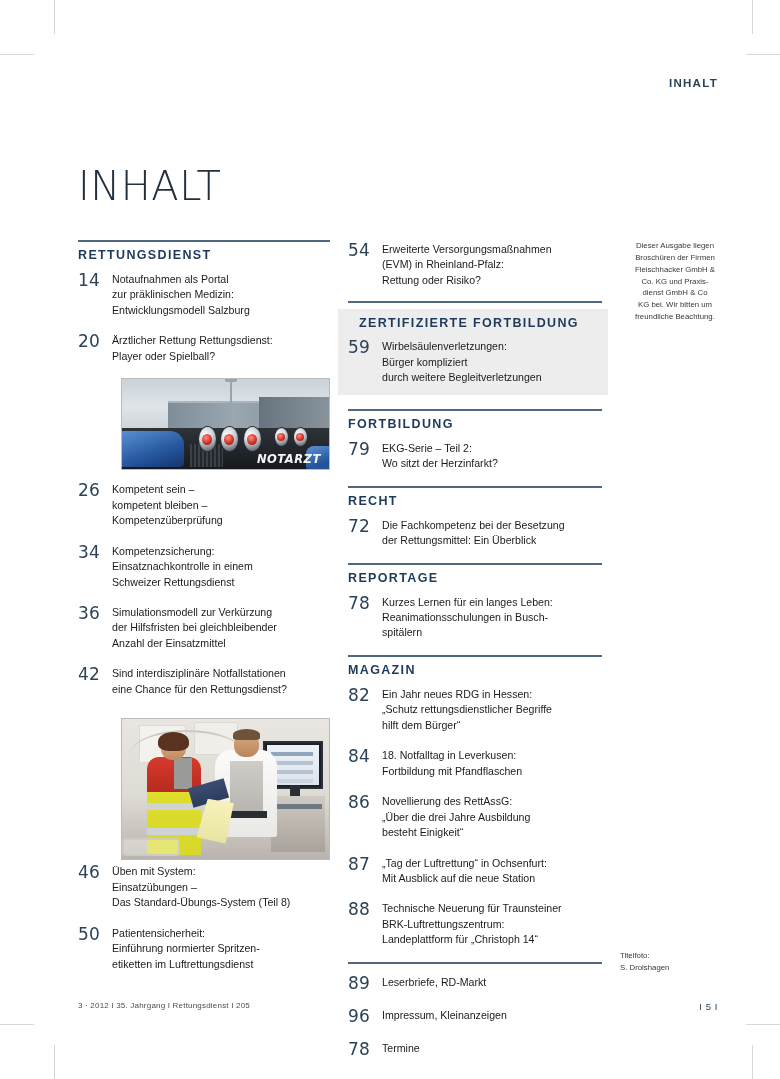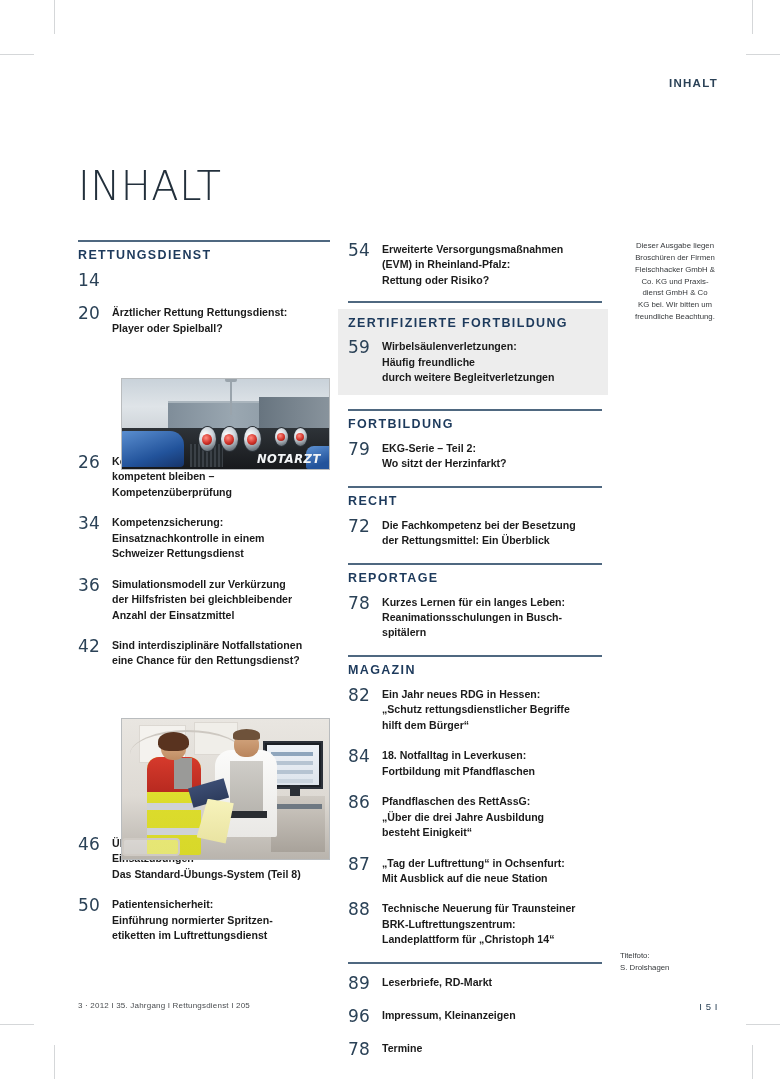--- a/index.html
+++ b/index.html
@@ -96,33 +96,33 @@
     color: #2b4257;
     line-height: 1.18;
     letter-spacing: 0.3px;
     font-family: "DejaVu Sans", sans-serif;
   }
   .entry .ttl {
     flex: 1;
     font-size: 10.6px;
     line-height: 1.46;
     color: #1b1b1b;
-    font-weight: bold;
+    font-weight: normal;
     padding-top: 2px;
   }
   .entry .ttl span { display: block; }
 
   
   .block-grey {
     background: #ededed;
     padding: 7px 10px 9px 10px;
     margin-left: -10px;
     margin-right: -6px;
   }
-  .block-grey .sec-head { margin-bottom: 6px; }
+  .block-grey .sec-head { margin-bottom: 6px; margin-left: 11px; }
   .block-grey .entry { margin-bottom: 0; }
 
   .sec-wrap { margin-bottom: 14px; }
 
   
   .photo {
     position: absolute;
     border: 1px solid #b9bcbe;
     overflow: hidden;
   }
@@ -354,20 +354,25 @@
 <div class="page-title">INHALT</div>
 
 <div class="col-left">
   <div id="left-sections">
       <div class="sec-wrap">
         <div class="sec-rule"></div>
         <div>
           <div class="sec-head">RETTUNGSDIENST</div>
           <div class="entry">
             <div class="pg">14</div>
+            <div class="ttl">
+              <span>Notaufnahmen als Portal</span>
+              <span>zur präklinischen Medizin:</span>
+              <span>Entwicklungsmodell Salzburg</span>
+            </div>
           </div>
           <div class="entry">
             <div class="pg">20</div>
             <div class="ttl">
               <span>Ärztlicher Rettung Rettungsdienst:</span>
               <span>Player oder Spielball?</span>
             </div>
           </div>
         </div>
       </div>
@@ -440,21 +445,21 @@
     </div>
   <div id="mid-sections">
       <div class="sec-wrap">
         <div class="sec-rule"></div>
         <div class="block-grey">
           <div class="sec-head">ZERTIFIZIERTE FORTBILDUNG</div>
           <div class="entry">
             <div class="pg">59</div>
             <div class="ttl">
               <span>Wirbelsäulenverletzungen:</span>
-              <span>Häufig freundliche</span>
+              <span>Bürger kompliziert</span>
               <span>durch weitere Begleitverletzungen</span>
             </div>
           </div>
         </div>
       </div>
       <div class="sec-wrap">
         <div class="sec-rule"></div>
         <div>
           <div class="sec-head">FORTBILDUNG</div>
           <div class="entry">
@@ -508,21 +513,21 @@
           <div class="entry">
             <div class="pg">84</div>
             <div class="ttl">
               <span>18. Notfalltag in Leverkusen:</span>
               <span>Fortbildung mit Pfandflaschen</span>
             </div>
           </div>
           <div class="entry">
             <div class="pg">86</div>
             <div class="ttl">
-              <span>Pfandflaschen des RettAssG:</span>
+              <span>Novellierung des RettAssG:</span>
               <span>„Über die drei Jahre Ausbildung</span>
               <span>besteht Einigkeit“</span>
             </div>
           </div>
           <div class="entry">
             <div class="pg">87</div>
             <div class="ttl">
               <span>„Tag der Luftrettung“ in Ochsenfurt:</span>
               <span>Mit Ausblick auf die neue Station</span>
             </div>

